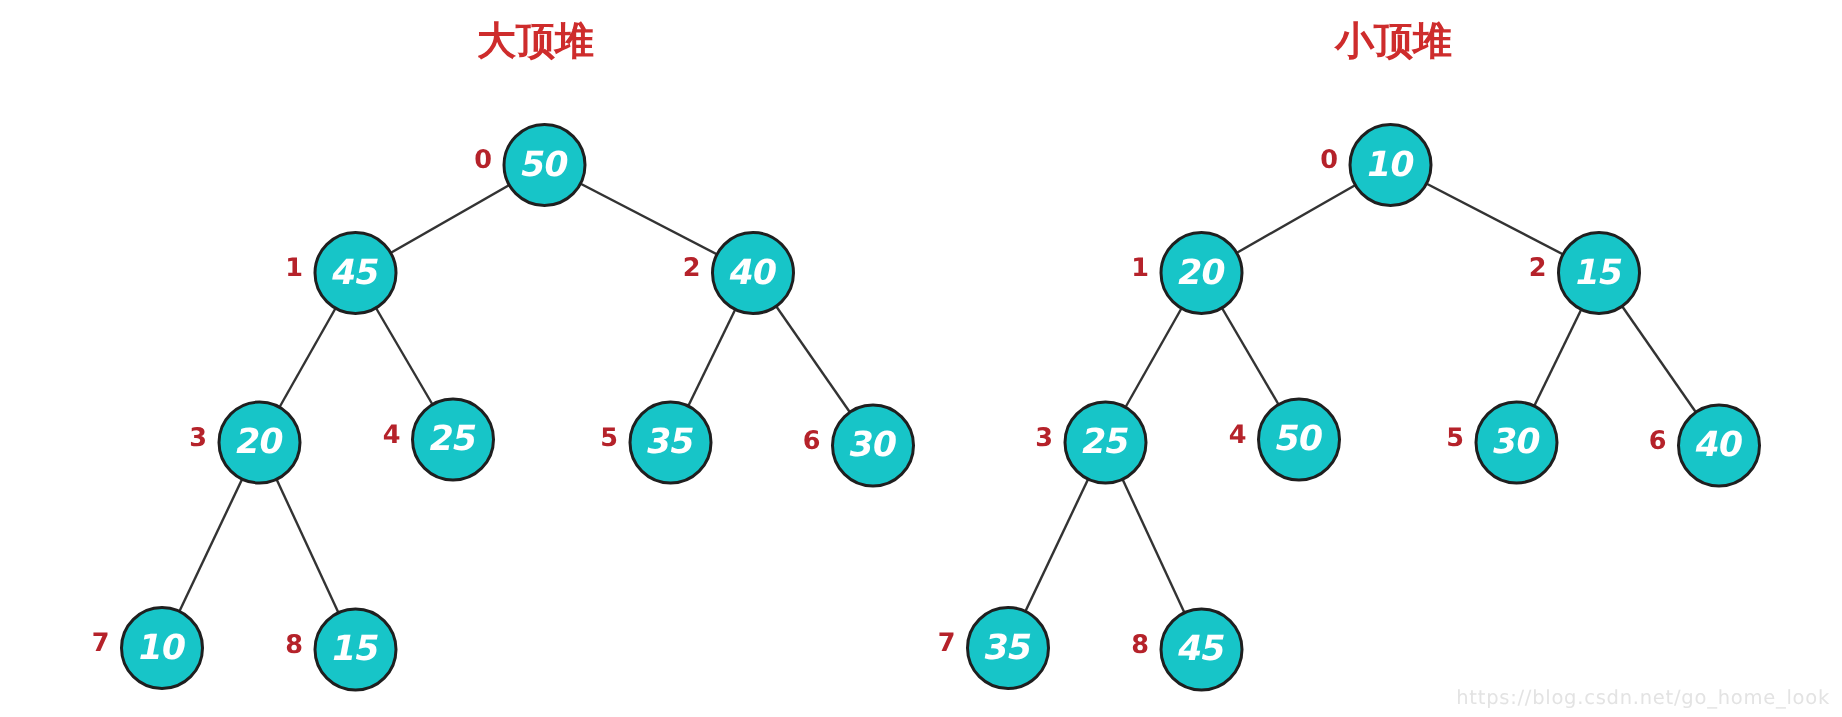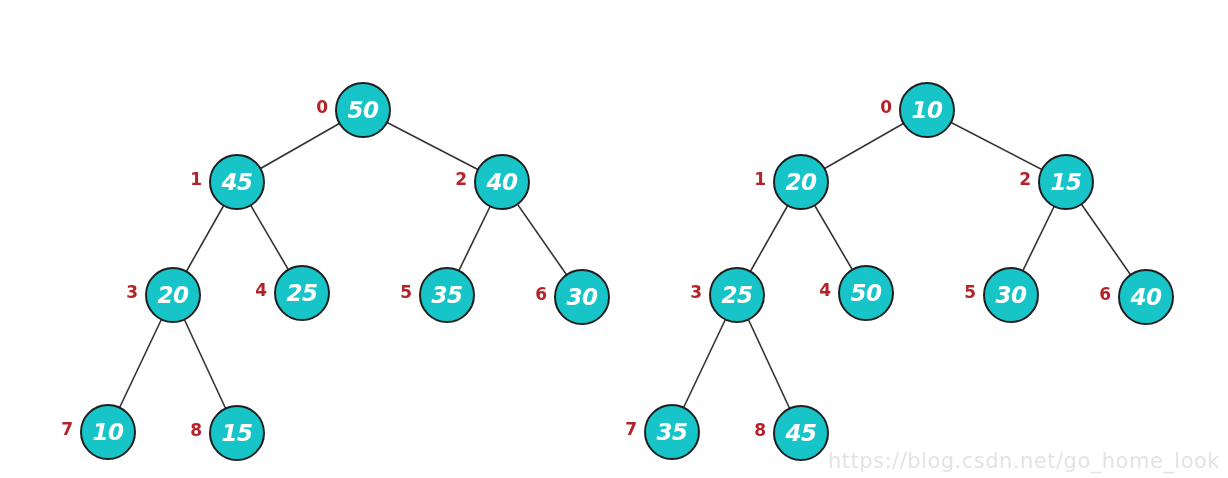--- a/index.html
+++ b/index.html
@@ -53,21 +53,21 @@
     line-height: 24px;
     text-align: right;
     font-size: 17px;
     font-weight: bold;
     color: var(--index-color, #b5222a);
   }
   .watermark {
     position: absolute;
     right: 8px;
     bottom: 5px;
-    font-size: 21px;
+    font-size: 13px;
     color: var(--watermark-color, #e3e3e3);
     letter-spacing: 0.5px;
   }
 </style>
 </head>
 <body>
 
 <div class="canvas">
   <svg id="edge-layer" xmlns="http://www.w3.org/2000/svg">
       <line x1="363" y1="110" x2="237" y2="182"></line>
@@ -80,20 +80,22 @@
       <line x1="173" y1="295" x2="237" y2="433"></line>
       <line x1="927" y1="110" x2="801" y2="182"></line>
       <line x1="927" y1="110" x2="1066" y2="182"></line>
       <line x1="801" y1="182" x2="737" y2="295"></line>
       <line x1="801" y1="182" x2="866" y2="293"></line>
       <line x1="1066" y1="182" x2="1011" y2="295"></line>
       <line x1="1066" y1="182" x2="1146" y2="297"></line>
       <line x1="737" y1="295" x2="672" y2="432"></line>
       <line x1="737" y1="295" x2="801" y2="433"></line>
     </svg>
+  <div class="tree-title" style="left:357px">大顶堆</div>
+  <div class="tree-title" style="left:929px">小顶堆</div>
   <div id="node-layer">
       <div class="idx" style="left: 298px; top: 95px;">0</div>
       <div class="node" style="left: 335px; top: 82px;">50</div>
       <div class="idx" style="left: 172px; top: 167px;">1</div>
       <div class="node" style="left: 209px; top: 154px;">45</div>
       <div class="idx" style="left: 437px; top: 167px;">2</div>
       <div class="node" style="left: 474px; top: 154px;">40</div>
       <div class="idx" style="left: 108px; top: 280px;">3</div>
       <div class="node" style="left: 145px; top: 267px;">20</div>
       <div class="idx" style="left: 237px; top: 278px;">4</div>

